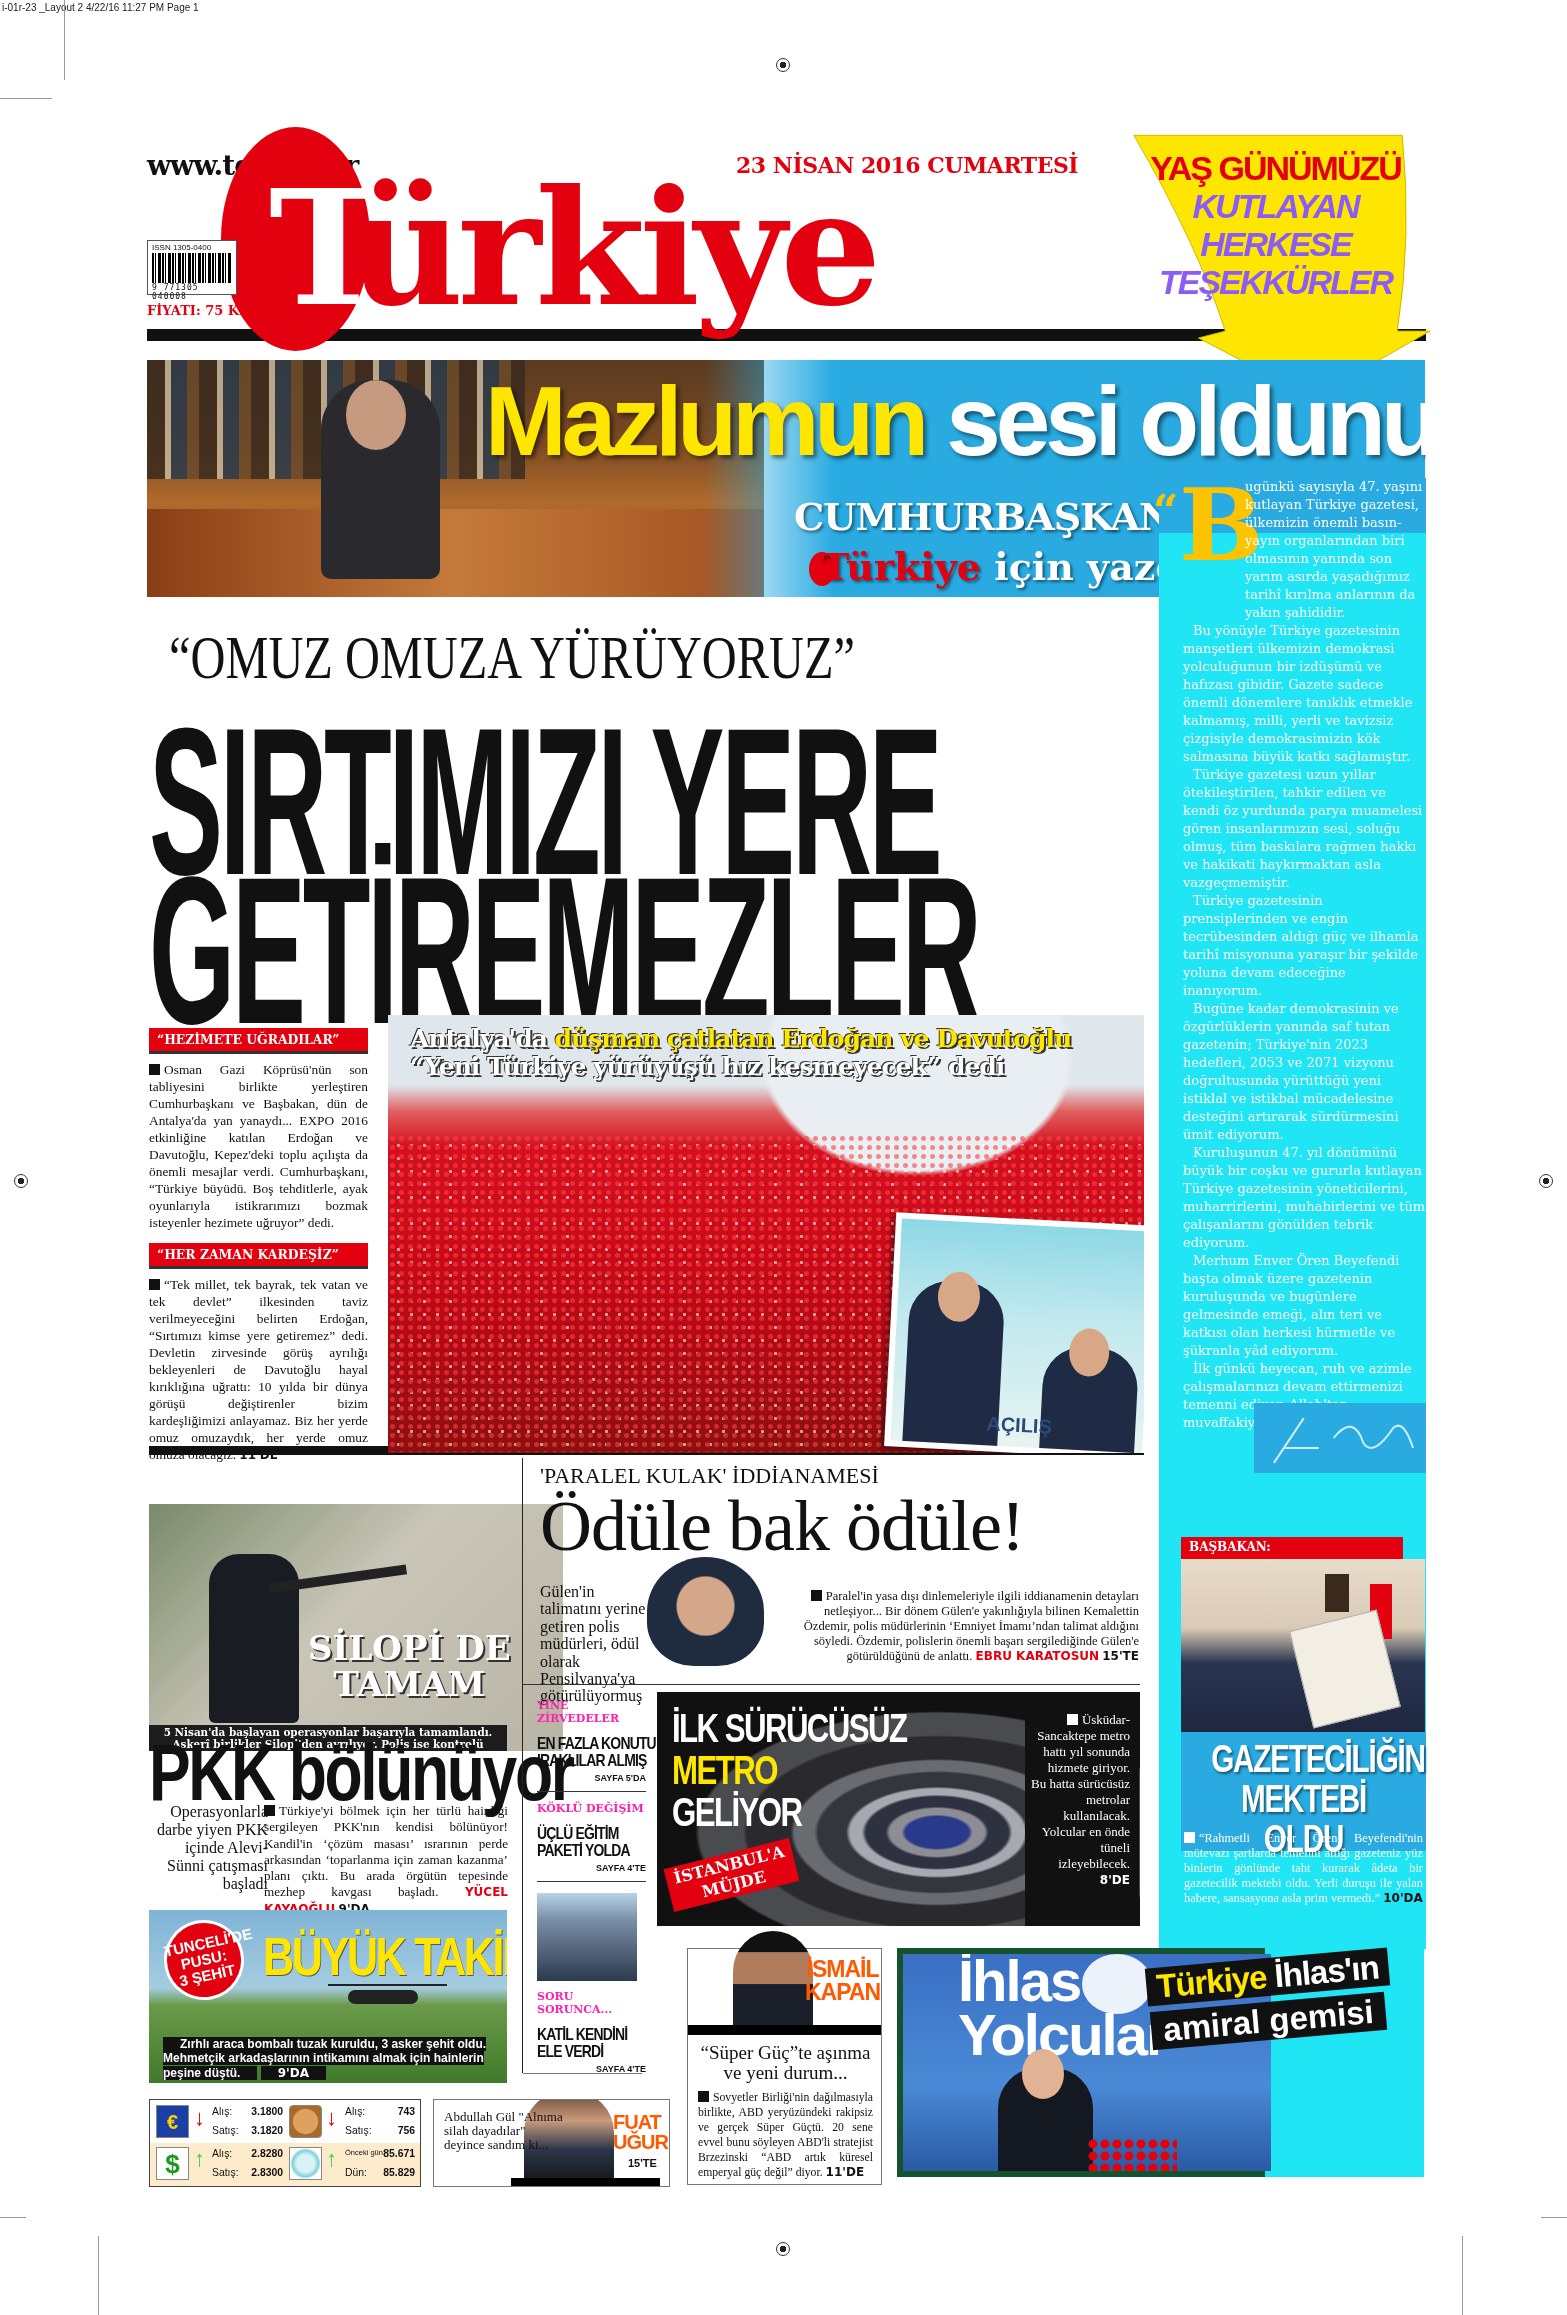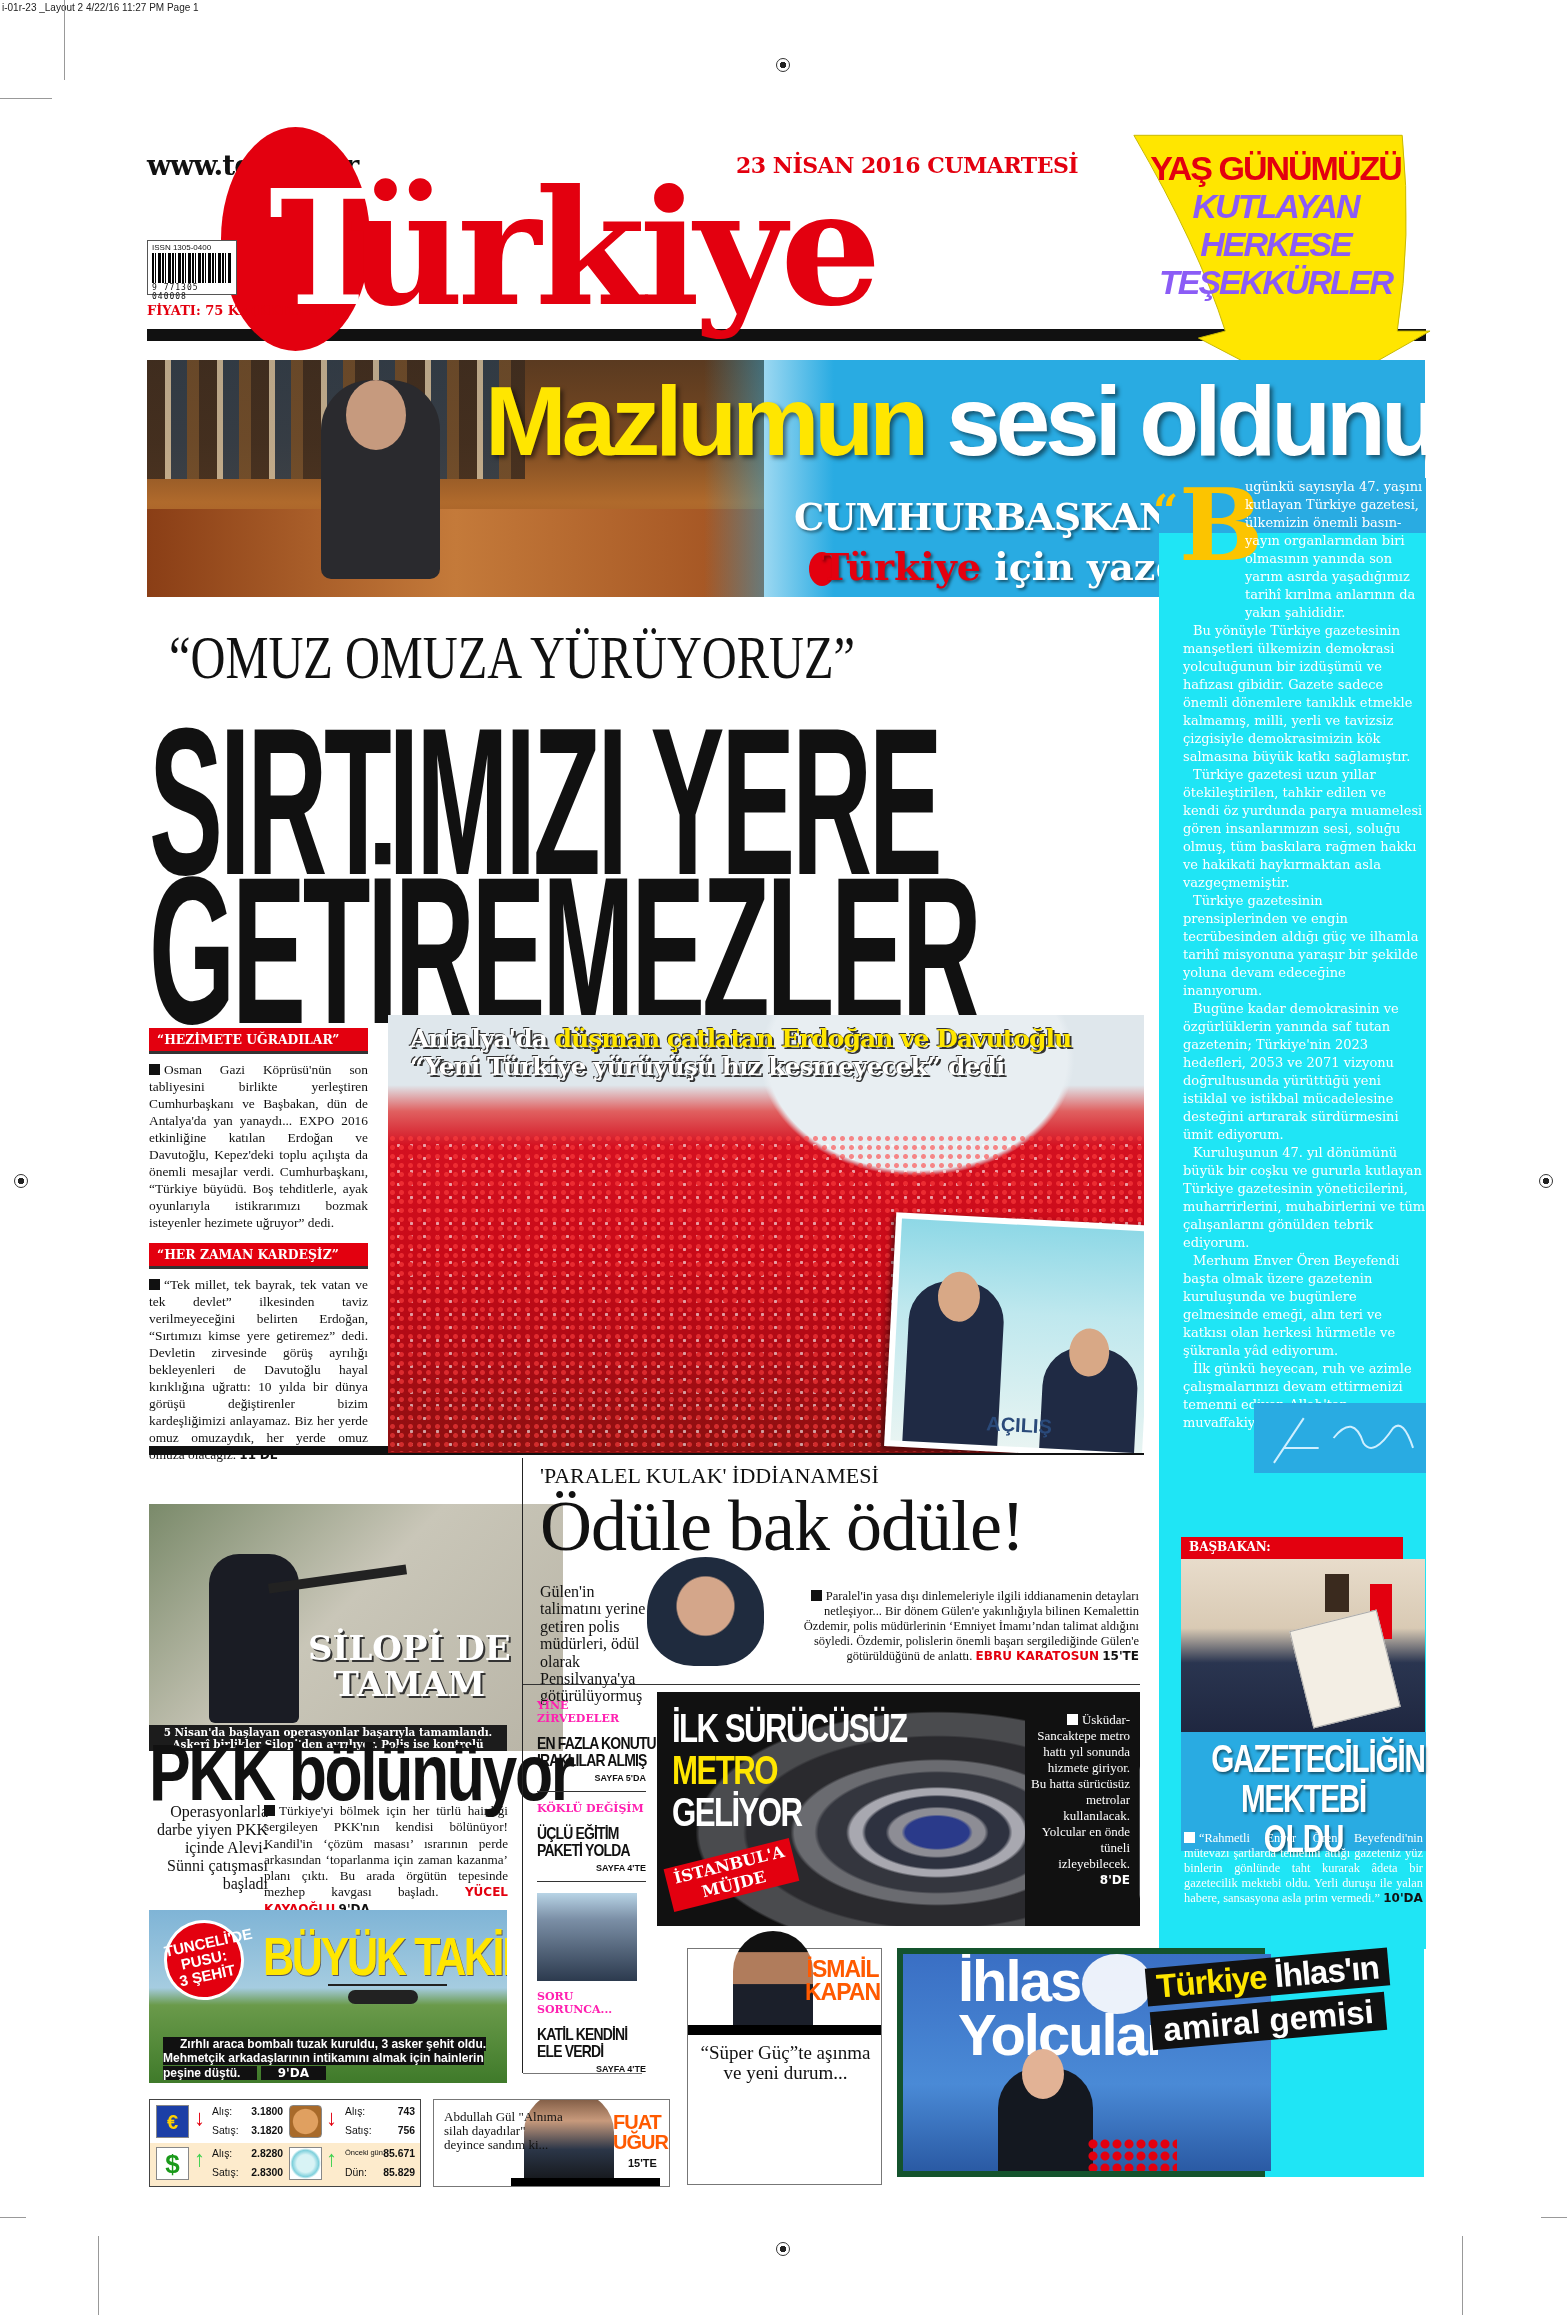--- a/index.html
+++ b/index.html
@@ -428,20 +428,24 @@
 </div>
 
 <div class="abs kapan">
   <div class="kapan-photo"></div>
   <div class="kapan-bar"></div>
   <div class="kapan-name">
     <div>İSMAİL</div>
     <div>KAPAN</div>
   </div>
   <div class="kapan-title">“Süper Güç”te aşınma ve yeni durum...</div>
+  <div class="kapan-body">
+    <span class="bullet"></span><span>Sovyetler Birliği'nin dağılmasıyla birlikte, ABD yeryüzündeki rakipsiz ve gerçek Süper Güçtü. 20 sene evvel bunu söyleyen ABD'li stratejist Brzezinski “ABD artık küresel emperyal güç değil” diyor.</span>
+    <span class="pageref">11'DE</span>
+  </div>
 </div>
 
 <div class="abs" style="left:1159px;top:1473px;width:267px;height:476px;background:#1fe5f5;"></div>
 <div class="abs basbakan-label">BAŞBAKAN:</div>
 <div class="abs basbakan-photo">
   <div class="portrait"></div>
   <div class="flag"></div>
   <div class="paper"></div>
 </div>
 <div class="abs gazetecilik-bg"></div>

